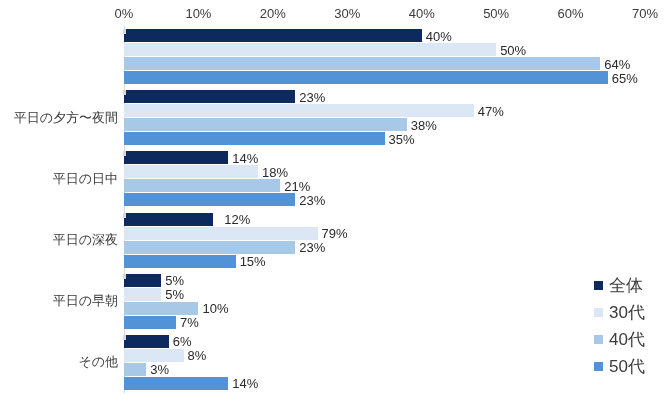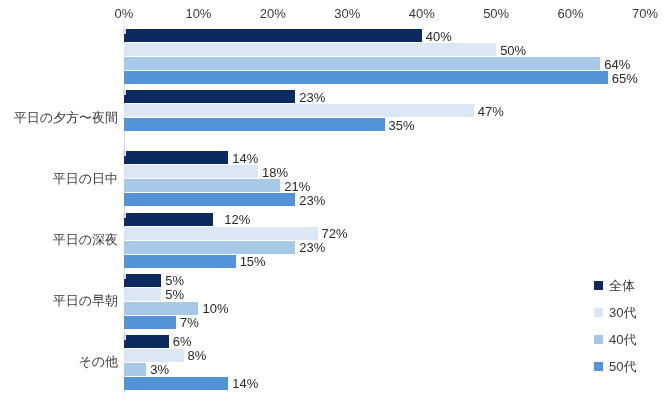--- a/index.html
+++ b/index.html
@@ -118,21 +118,21 @@
     align-items: center;
     height: 27px;
   }
   .legend-swatch {
     width: 9px;
     height: 9px;
     flex: 0 0 auto;
   }
   .legend-label {
     margin-left: 6px;
-    font-size: 13px;
+    font-size: 17px;
     color: #3b3b3b;
     white-space: nowrap;
   }
 </style>
 </head>
 <body>
 
 <div id="chart-root">
 
   <div class="xaxis-labels" id="xaxis-labels">
@@ -178,20 +178,24 @@
       <div class="cat-group" style="top: 64.25px;">
         <div class="bar-row">
           <div class="bar" style="width: 171.186px; background: rgb(13, 42, 94);"></div>
           <div class="bar-value" style="left: 171.186px;">23%</div>
         </div>
         <div class="bar-row">
           <div class="bar" style="width: 349.814px; background: rgb(220, 231, 246);"></div>
           <div class="bar-value" style="left: 349.814px;">47%</div>
         </div>
         <div class="bar-row">
+          <div class="bar" style="width: 282.829px; background: rgb(168, 200, 232);"></div>
+          <div class="bar-value" style="left: 282.829px;">38%</div>
+        </div>
+        <div class="bar-row">
           <div class="bar" style="width: 260.5px; background: rgb(82, 146, 214);"></div>
           <div class="bar-value" style="left: 260.5px;">35%</div>
         </div>
       </div>
       <div class="tick-mark" style="top: 64.25px;"></div>
       <div class="cat-group" style="top: 125.417px;">
         <div class="bar-row">
           <div class="bar" style="width: 104.2px; background: rgb(13, 42, 94);"></div>
           <div class="bar-value" style="left: 104.2px;">14%</div>
         </div>
@@ -209,21 +213,21 @@
         </div>
       </div>
       <div class="tick-mark" style="top: 125.417px;"></div>
       <div class="cat-group" style="top: 186.583px;">
         <div class="bar-row">
           <div class="bar" style="width: 89.3143px; background: rgb(13, 42, 94);"></div>
           <div class="bar-value" style="left: 89.3143px; padding-left: 11px;">12%</div>
         </div>
         <div class="bar-row">
           <div class="bar" style="width: 193.514px; background: rgb(220, 231, 246);"></div>
-          <div class="bar-value" style="left: 193.514px;">72%</div>
+          <div class="bar-value" style="left: 193.514px;">79%</div>
         </div>
         <div class="bar-row">
           <div class="bar" style="width: 171.186px; background: rgb(168, 200, 232);"></div>
           <div class="bar-value" style="left: 171.186px;">23%</div>
         </div>
         <div class="bar-row">
           <div class="bar" style="width: 111.643px; background: rgb(82, 146, 214);"></div>
           <div class="bar-value" style="left: 111.643px;">15%</div>
         </div>
       </div>

